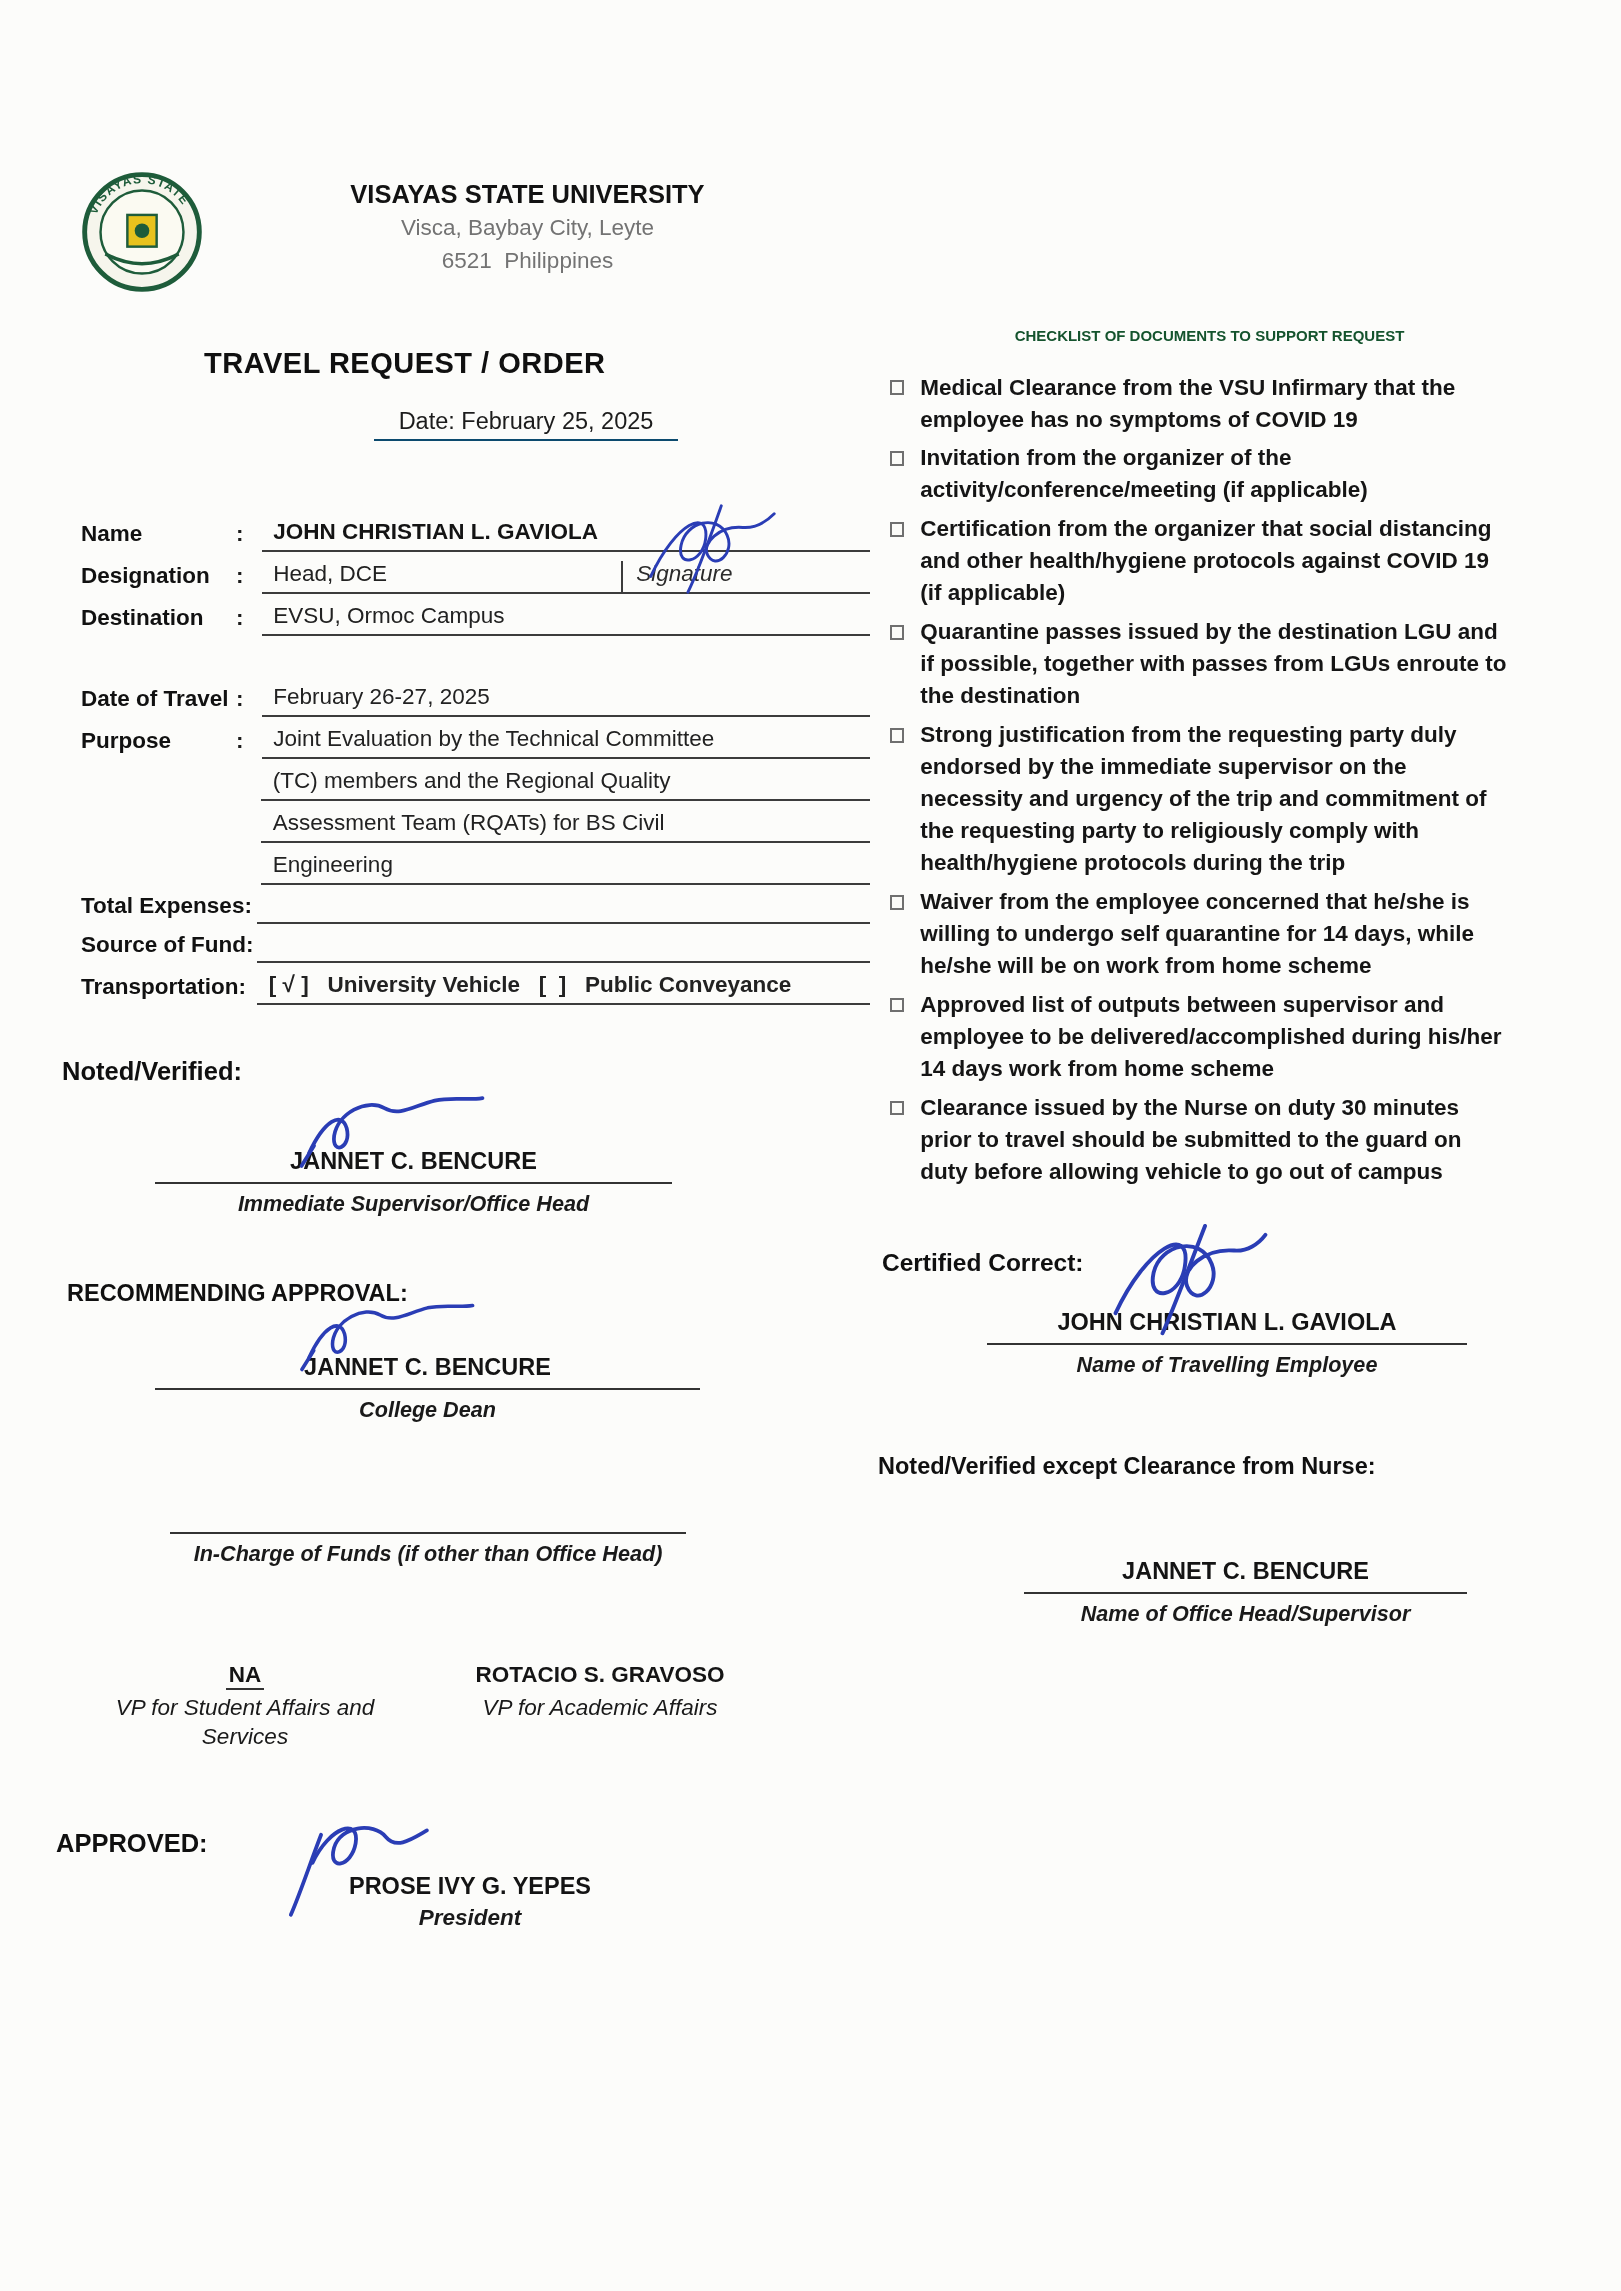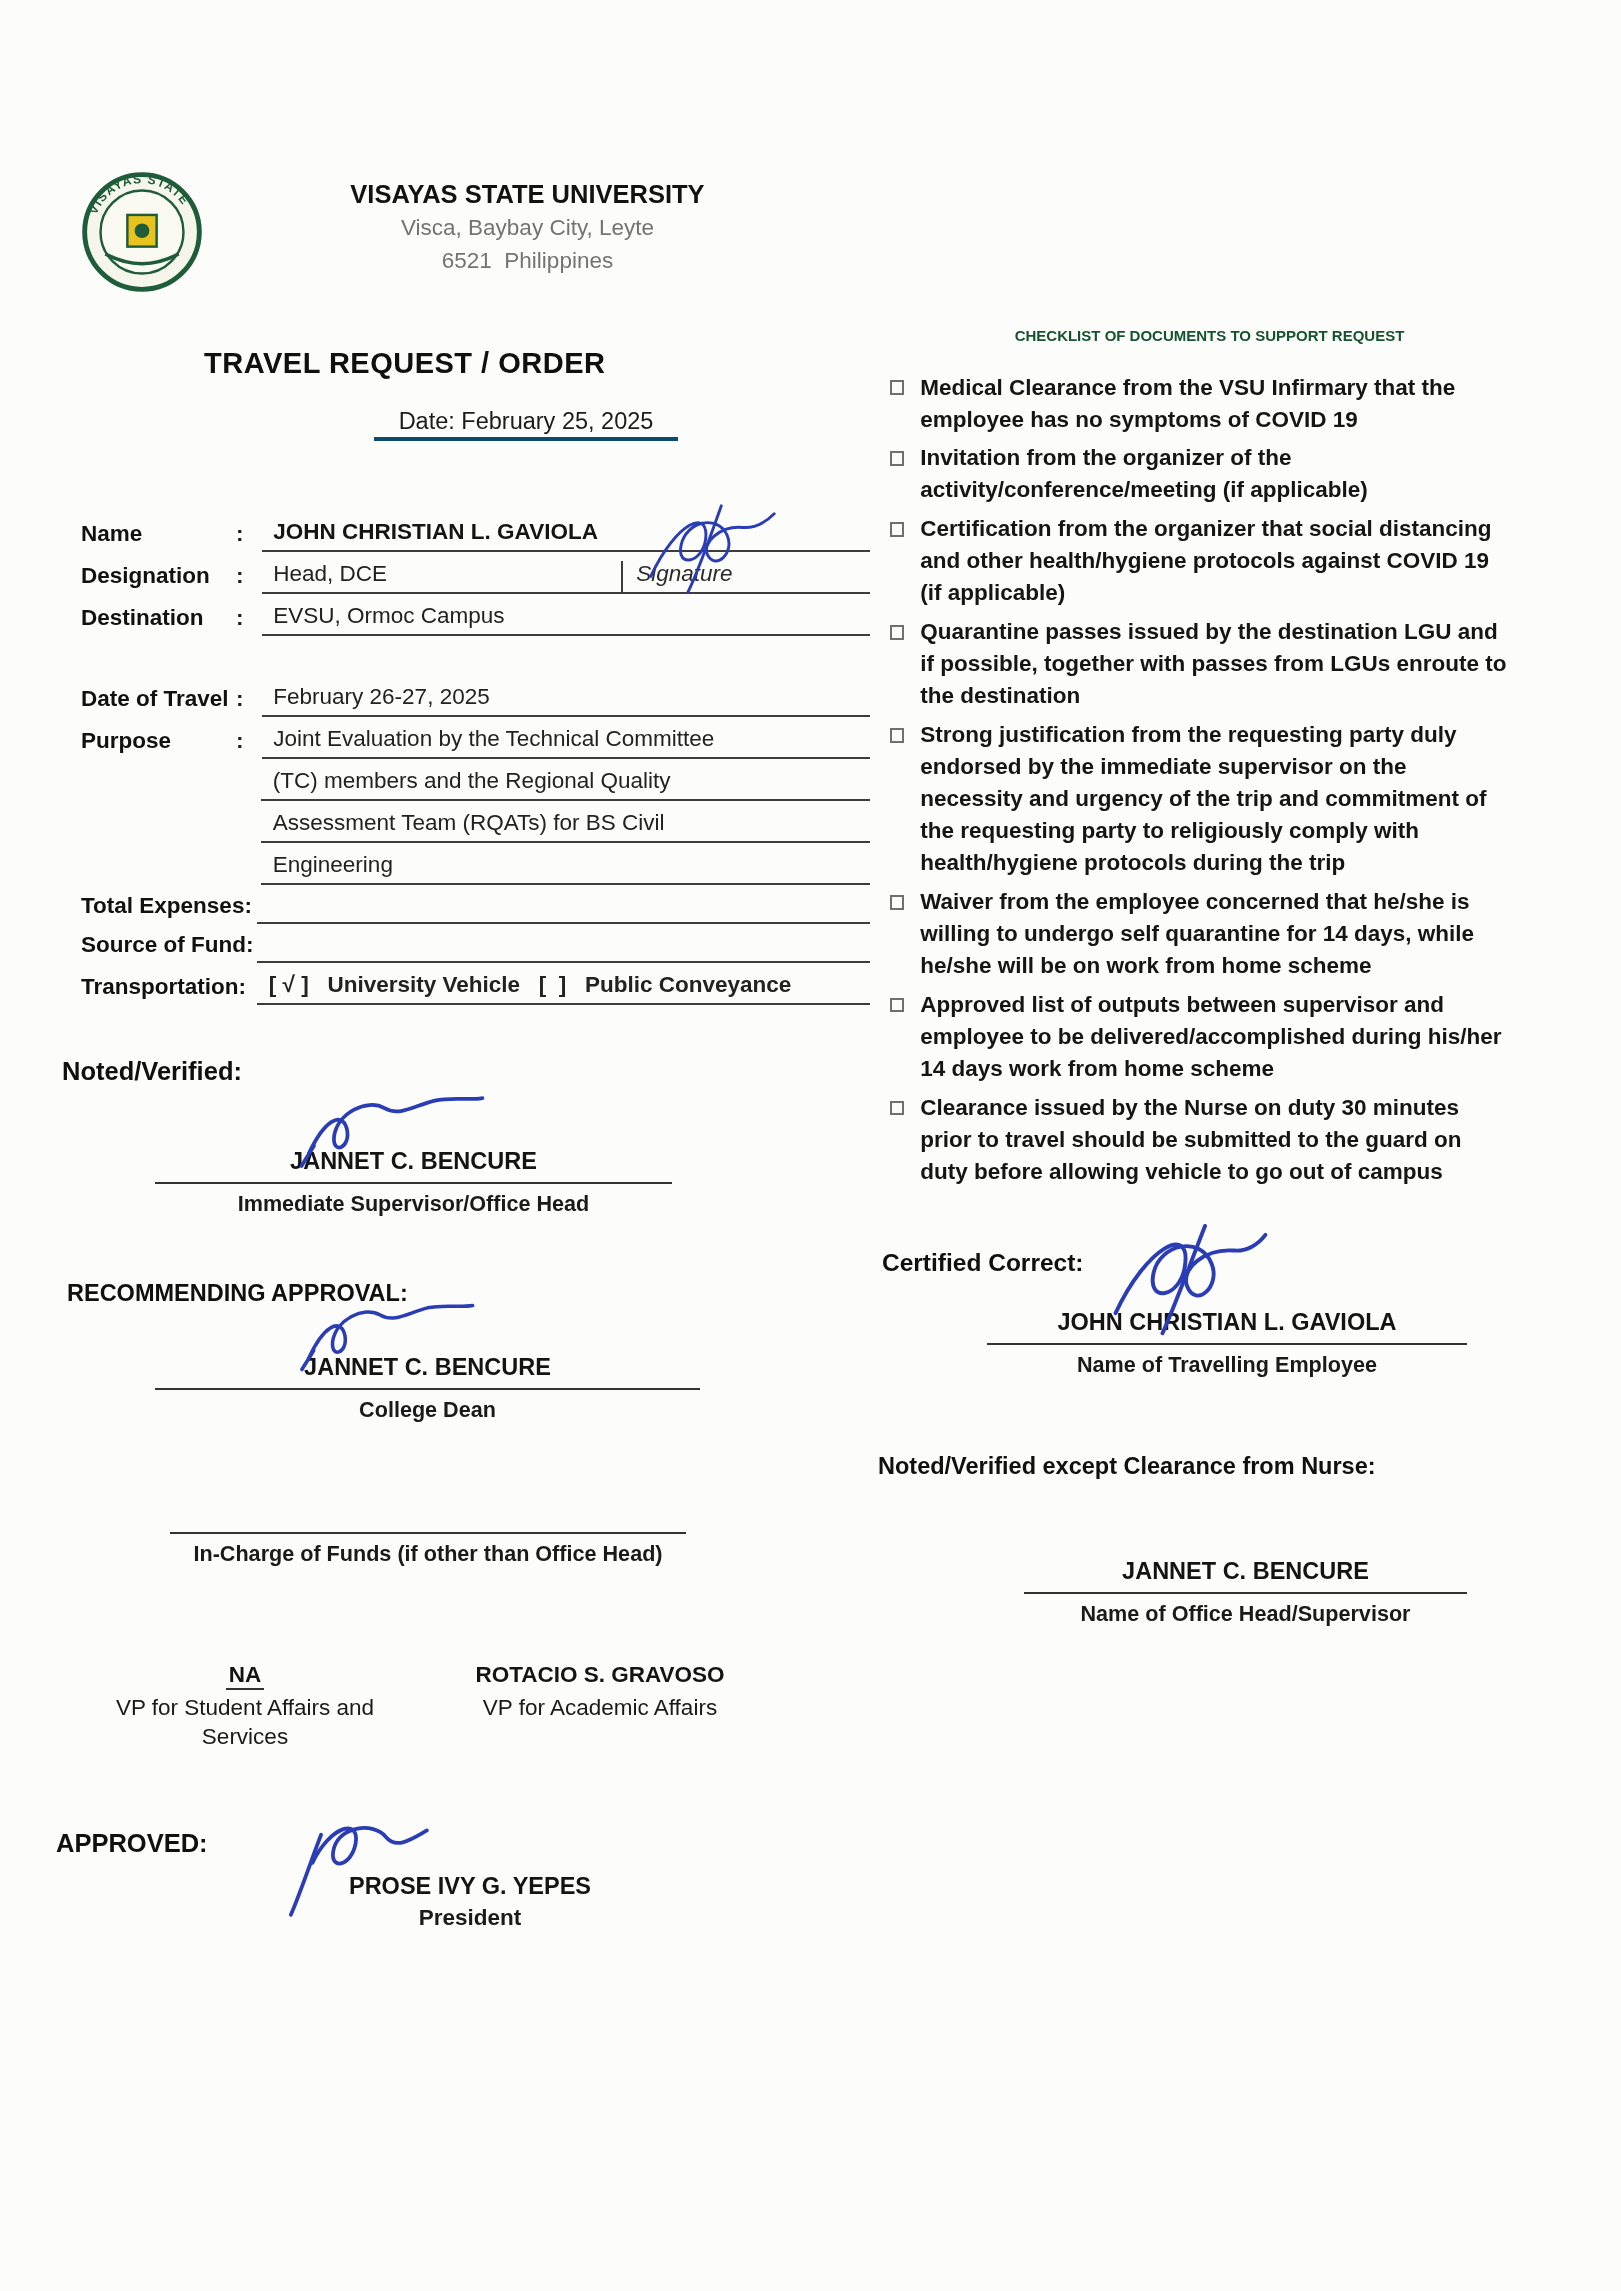--- a/index.html
+++ b/index.html
@@ -17,21 +17,21 @@
   
   .logo { position: absolute; left: 81px; top: 171px; width: 122px; height: 122px; }
   .uni-block { position: absolute; left: 312px; top: 178px; width: 431px; text-align: center; }
   .uni-name { font-weight: bold; font-size: 25.5px; line-height: 33px; color: #121212; }
   .uni-addr { font-size: 22.5px; line-height: 33px; white-space: pre; color: #737373; }
 
   
   .form-title { position: absolute; left: 204px; top: 347px; font-weight: bold; font-size: 29px; letter-spacing: 0.5px; color: #101010; }
   .date-line {
     position: absolute; left: 374px; top: 402px; width: 304px; height: 39px;
-    border-bottom: 4px solid #0c4a6e; text-align: center; font-size: 23.5px; padding-top: 5.9px;
+    border-bottom: 2px solid #0c4a6e; text-align: center; font-size: 23.5px; padding-top: 5.9px;
   }
 
   
   .fields { position: absolute; left: 81px; top: 510px; width: 789px; }
   .frow { display: flex; align-items: flex-end; height: 42px; }
   .frow.short { height: 39px; }
   .flabel { width: 155px; font-weight: bold; font-size: 22.5px; padding-bottom: 4.9px; color: #111; }
   .flabel.wide { width: 176px; }
   .fcolon { width: 25.5px; font-weight: bold; font-size: 22.5px; padding-bottom: 4.9px; }
   .fvalue {
@@ -44,21 +44,21 @@
   .indent-line { margin-left: 180px; }
   .desig-split { display: flex; padding: 0; }
   .desig-val { width: 359px; padding: 0 3.9px 4.9px 11.8px; font-size: 22.5px; color: #222; }
   .desig-sig { flex: 1; border-left: 2px solid #3c3c3c; padding: 0 3.9px 4.9px 13.7px; font-style: italic; font-size: 22.5px; color: #2b2b2b; }
 
   
   .section-label { position: absolute; font-weight: bold; color: #101010; }
   .sig-block { position: absolute; text-align: center; }
   .sig-line { border-bottom: 2px solid #333; padding-bottom: 4px; font-weight: bold; font-size: 23.5px; line-height: 33px; color: #141414; }
   .sig-line.empty { height: 36px; }
-  .sig-caption { font-weight: bold; font-size: 21.6px; margin-top: 4.9px; line-height: 29px; color: #1a1a1a; }
+  .sig-caption { font-style: italic; font-weight: bold; font-size: 21.6px; margin-top: 4.9px; line-height: 29px; color: #1a1a1a; }
   .sig-caption.regular { font-weight: normal; font-size: 22.5px; }
   .name-plain { font-weight: bold; font-size: 22.5px; line-height: 33px; color: #141414; }
   .underline-span { border-bottom: 2px solid #333; padding: 0 2.9px 1px 2.9px; }
 
   
   .checklist { position: absolute; left: 882px; top: 319px; width: 655px; }
   .check-title { text-align: center; font-weight: bold; font-size: 15px; line-height: 33px; color: #14532d; }
   .check-items { margin-top: 19.6px; }
   .check-item { display: flex; margin-bottom: 6.9px; }
   .checkbox { flex: 0 0 14.7px; height: 14.7px; border: 2px solid #6f6f6f; margin: 8.8px 15.7px 0 7.8px; background: #fbfbf8; }

